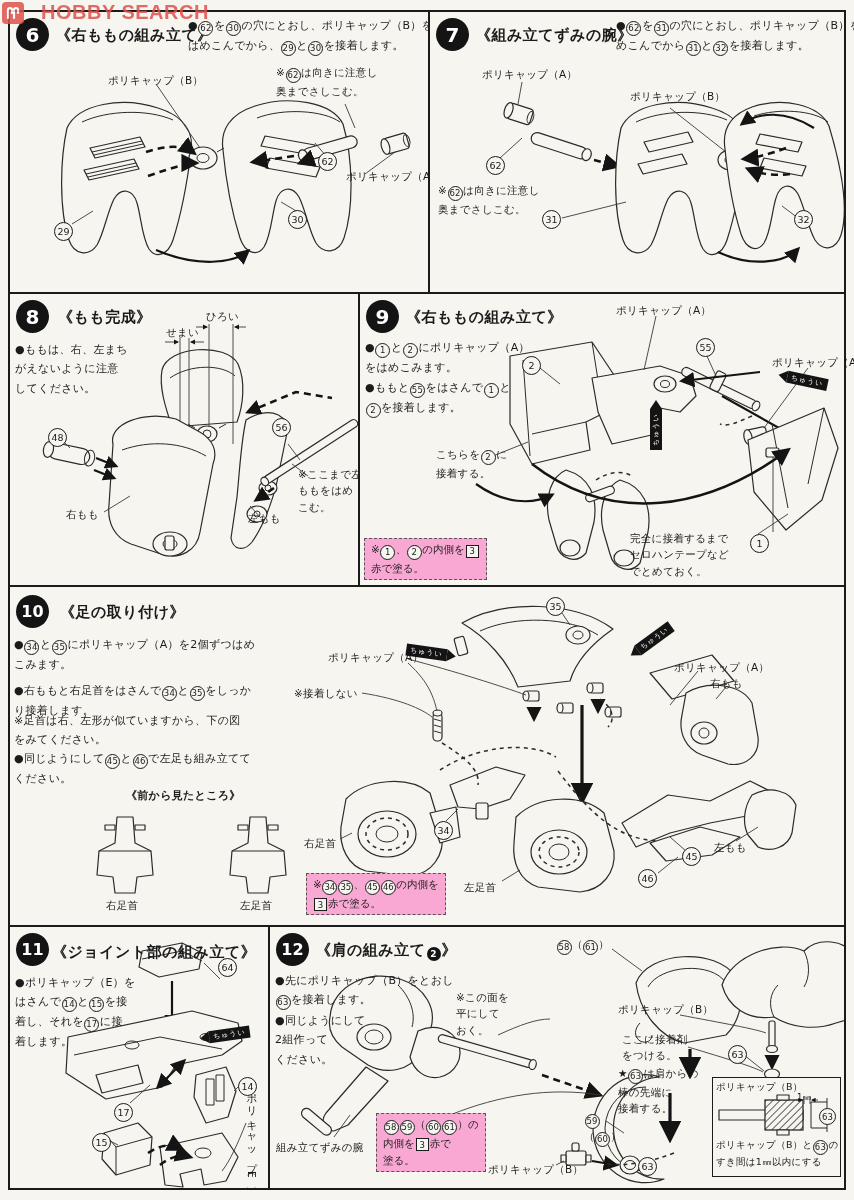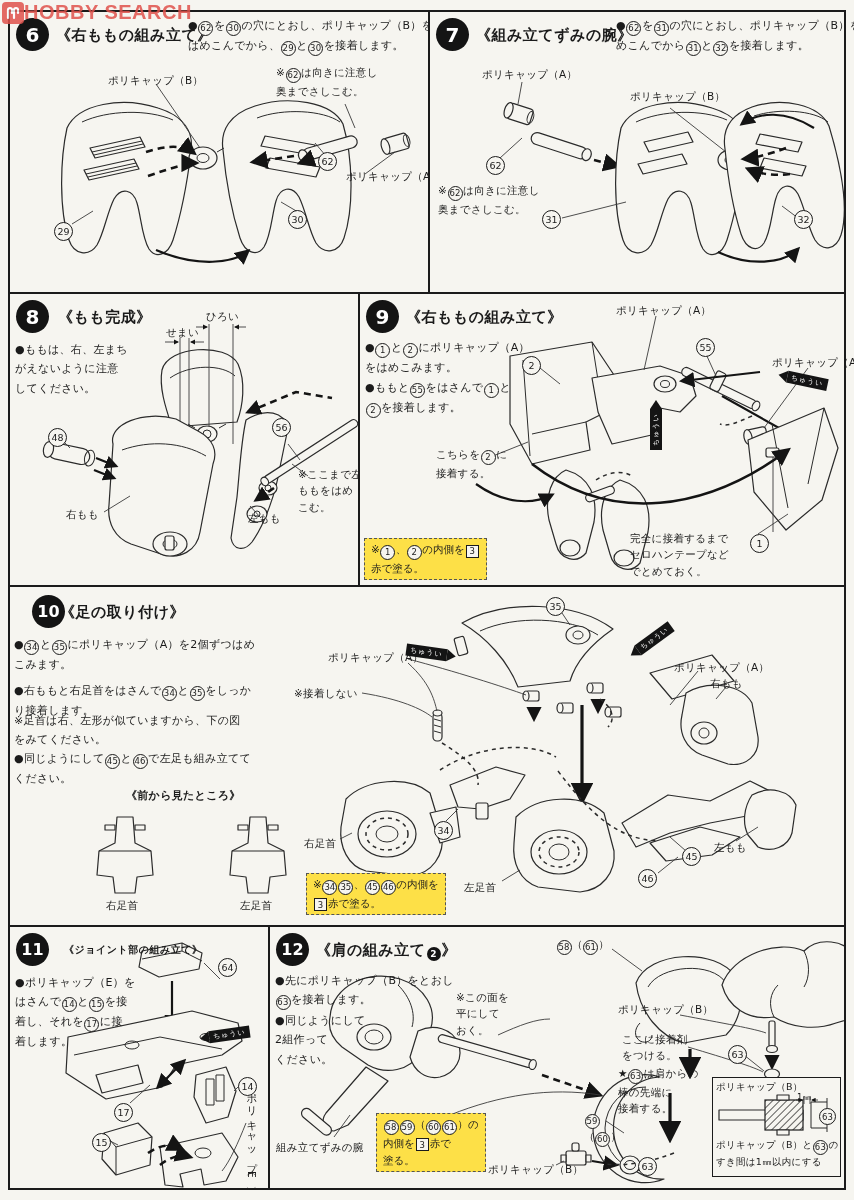--- a/index.html
+++ b/index.html
@@ -4,55 +4,55 @@
 <style>
   html,body{margin:0;padding:0;background:#ddd;}
   .sheet{position:relative;width:854px;height:1200px;background:#f6f5f0;
          font-family:"DejaVu Sans",sans-serif;color:#1b1b1b;overflow:hidden;}
   .panel{position:absolute;border:2px solid #1b1b1b;box-sizing:border-box;background:#f6f5f0;}
   .badge{position:absolute;width:33px;height:33px;background:#141414;border-radius:50%;
          color:#fff;display:flex;align-items:center;justify-content:center;
          font-weight:bold;font-size:20px;}
   .badge.sm{font-size:16px;}
   .ptitle{position:absolute;font-size:15px;font-weight:bold;letter-spacing:.5px;white-space:nowrap;}
-  .ptitle.sm{font-size:10px;margin-left:12px;}
+  .ptitle.sm{font-size:15px;}
   .inst{position:absolute;font-size:11px;line-height:1.75;letter-spacing:.3px;white-space:nowrap;}
   .lbl{position:absolute;font-size:10.5px;line-height:1.55;letter-spacing:.3px;white-space:nowrap;}
   .lbl.bold{font-weight:bold;font-size:11px;}
   .pnum{position:absolute;width:17px;height:17px;border:1.3px solid #1b1b1b;border-radius:50%;
         background:#f6f5f0;font-size:9.5px;display:flex;align-items:center;justify-content:center;z-index:3;}
   .rnum{position:absolute;font-size:10.5px;line-height:1.5;white-space:nowrap;z-index:3;}
   .circ{display:inline-flex;width:13px;height:13px;border:1px solid #1b1b1b;border-radius:50%;
         font-size:8.5px;align-items:center;justify-content:center;vertical-align:-2px;
         background:#f6f5f0;margin:0 .5px;}
   .boxn{display:inline-flex;width:11px;height:11px;border:1px solid #1b1b1b;
         font-size:8.5px;align-items:center;justify-content:center;vertical-align:-1px;
         background:#f6f5f0;margin:0 1px;}
   .bcirc{display:inline-flex;width:14px;height:14px;border-radius:50%;background:#141414;color:#fff;
         font-size:9px;align-items:center;justify-content:center;vertical-align:-2px;margin:0 1px;}
   .notebox{position:absolute;border:1.4px dashed #555;padding:2px 6px;font-size:10.5px;
-        line-height:1.65;background:#fde047;white-space:nowrap;z-index:3;}
+        line-height:1.65;background:#f9a8d4;white-space:nowrap;z-index:3;}
   .insetbox{position:absolute;border:1.6px solid #1b1b1b;background:#f6f5f0;z-index:3;}
   .vert{writing-mode:vertical-rl;letter-spacing:2px;}
   .art{position:absolute;left:0;top:0;width:100%;height:100%;}
   .o{fill:#f6f5f0;stroke:#2b2b2b;stroke-width:1.2;stroke-linejoin:round;}
   .s{fill:none;stroke:#2b2b2b;stroke-width:1;stroke-linejoin:round;}
   .ld{fill:none;stroke:#3a3a3a;stroke-width:.9;}
   .d{fill:none;stroke:#141414;stroke-width:2.6;stroke-dasharray:7 5;}
   .dt2{fill:none;stroke:#2b2b2b;stroke-width:1.5;stroke-dasharray:4 4;}
   .b{fill:none;stroke:#141414;stroke-width:2.2;}
   .b2{fill:none;stroke:#141414;stroke-width:2.6;}
   .b3{fill:none;stroke:#141414;stroke-width:3.2;}
   .chui{position:absolute;display:flex;align-items:center;z-index:4;}
   .chui .bar{background:#141414;color:#fff;font-size:7px;line-height:12px;padding:0 4px;
         letter-spacing:1px;white-space:nowrap;}
   .chui .tri{width:0;height:0;border-top:6px solid transparent;border-bottom:6px solid transparent;}
   .chui.pl .tri{border-right:9px solid #141414;}
   .chui.pr .tri{border-left:9px solid #141414;}
-  .wm{position:absolute;left:2px;top:1px;display:flex;align-items:center;gap:0;z-index:20;opacity:.85;}
+  .wm{position:absolute;left:2px;top:1px;display:flex;align-items:center;gap:17px;z-index:20;opacity:.85;}
   .wm-icon{width:22px;height:22px;background:var(--red,#e0524c);border-radius:4px;display:flex;
         align-items:center;justify-content:center;}
   .wm-text{color:var(--red,#e0524c);font-weight:bold;font-size:20px;
         font-family:"Liberation Sans",sans-serif;letter-spacing:.5px;}
 </style>
 </head>
 <body>
 
 <div class="sheet" style="--red: #e0524c; background: rgb(246, 245, 240); color: rgb(27, 27, 27);">
 
@@ -409,21 +409,21 @@
       <path class="ld" d="M688,84 L660,118"></path>
       <path class="ld" d="M716,100 L706,112"></path>
       <path class="ld" d="M436,234 L448,222"></path>
       <path class="ld" d="M330,252 L342,246"></path>
       <path class="ld" d="M492,294 L510,283"></path>
       <path class="ld" d="M676,264 L660,250"></path>
       <path class="ld" d="M648,286 L668,270"></path>
       <path class="ld" d="M726,254 L748,240"></path>
       <path class="ld" d="M352,106 C390,112 412,122 422,130"></path>
     </svg>
-    <div class="badge sm" style="left:22px;top:8px">10</div>
+    <div class="badge sm" style="left:6px;top:8px">10</div>
     <div class="ptitle" style="left:50px;top:16px">《足の取り付け》</div>
     <div class="inst" style="left:4px;top:48px">●<span class="circ">34</span>と<span class="circ">35</span>にポリキャップ（A）を2個ずつはめ<br>こみます。</div>
     <div class="inst" style="left:4px;top:94px">●右ももと右足首をはさんで<span class="circ">34</span>と<span class="circ">35</span>をしっか<br>り接着します。</div>
     <div class="inst" style="left:4px;top:124px">※足首は右、左形が似ていますから、下の図<br>をみてください。</div>
     <div class="inst" style="left:4px;top:162px">●同じようにして<span class="circ">45</span>と<span class="circ">46</span>で左足も組み立てて<br>ください。</div>
     <div class="lbl bold" style="left:116px;top:200px">《前から見たところ》</div>
     <div class="lbl" style="left:96px;top:310px">右足首</div>
     <div class="lbl" style="left:230px;top:310px">左足首</div>
     <div class="pnum" style="left:536px;top:10px">35</div>
     <div class="lbl" style="left:318px;top:62px">ポリキャップ（A）</div>

